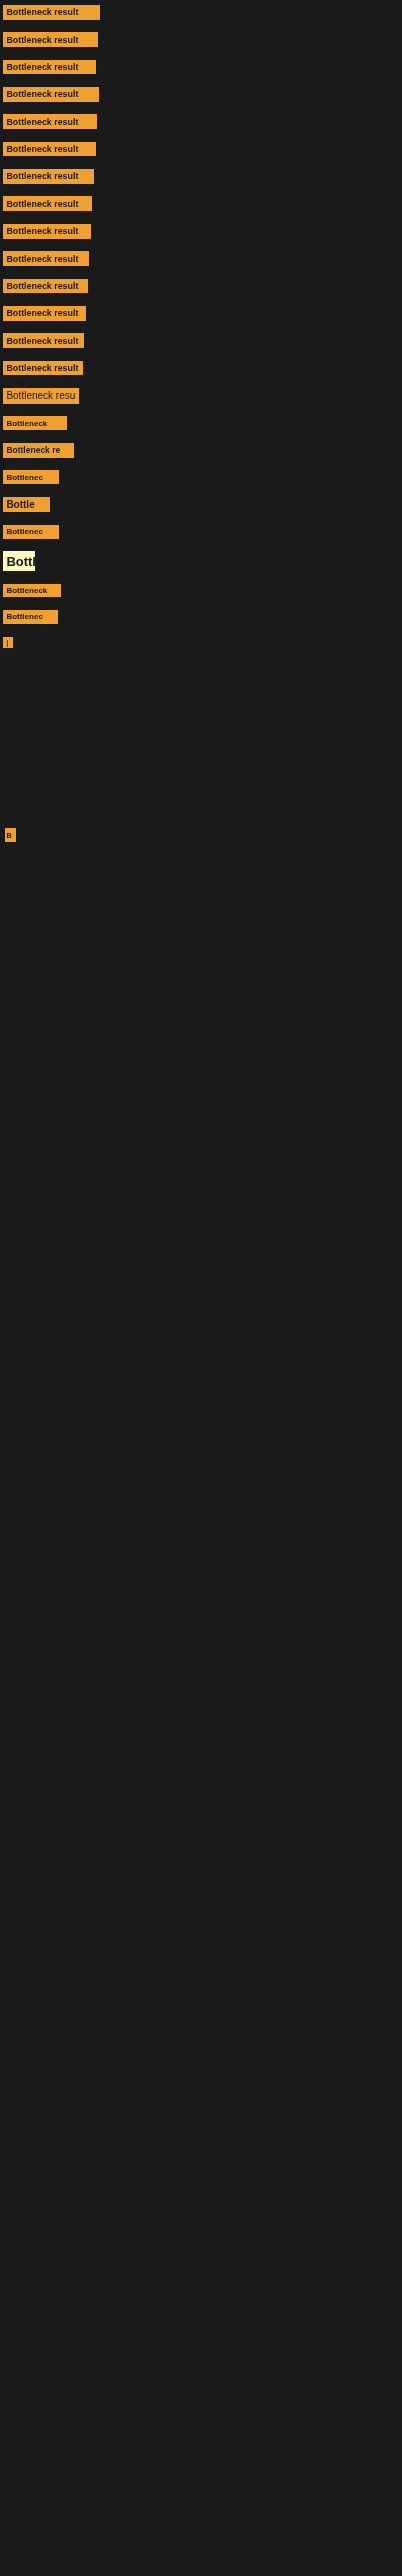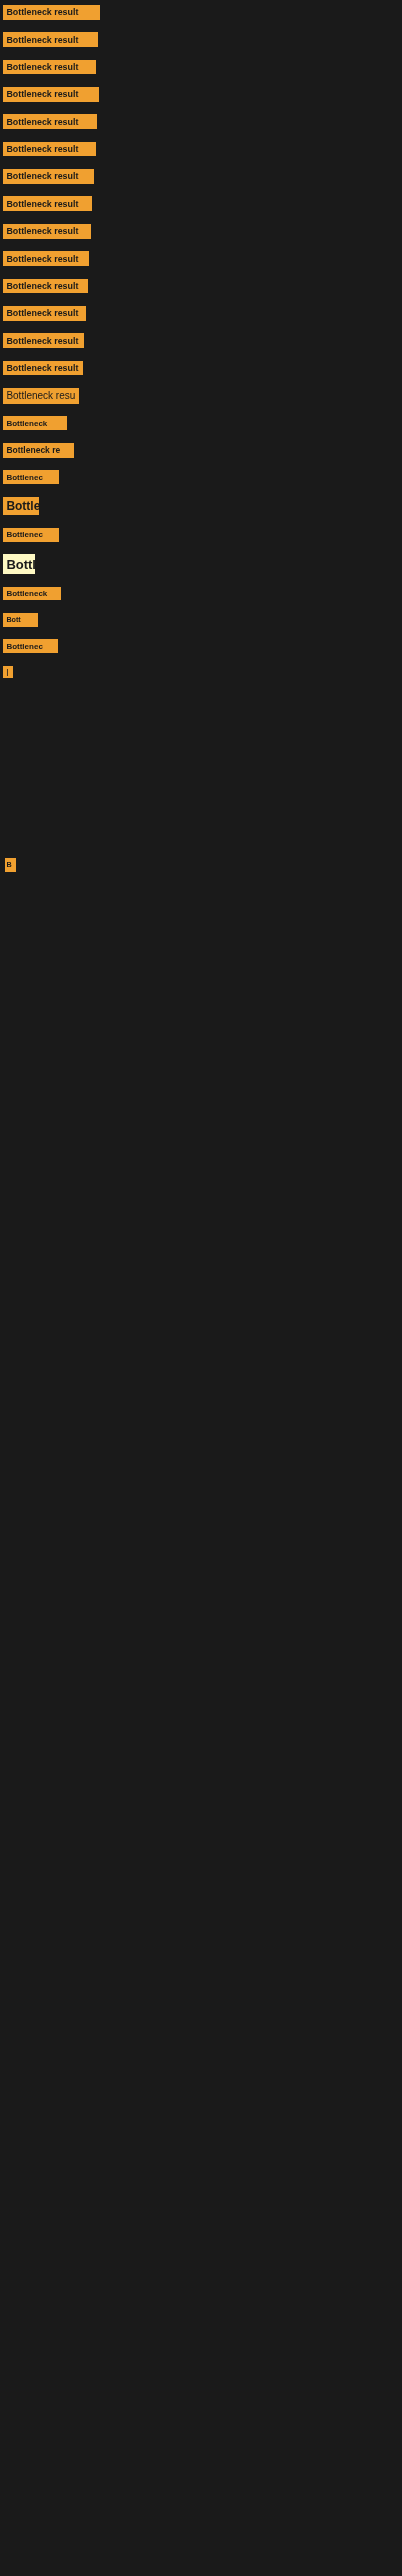--- a/index.html
+++ b/index.html
@@ -73,25 +73,24 @@
       <div style="margin-bottom: 0px; padding-top: 4.8px; padding-bottom: 4.8px; padding-left: 3.2px;"><span style="background-color: rgb(240, 160, 48); color: rgb(26, 26, 26); font-size: 8.9px; font-weight: bold; padding: 2.4px 3.2px; white-space: nowrap; overflow: hidden; display: inline-block; width: 88px;">Bottleneck result</span></div>
       <div style="margin-bottom: 0px; padding-top: 4.8px; padding-bottom: 4.8px; padding-left: 3.2px;"><span style="background-color: rgb(240, 160, 48); color: rgb(26, 26, 26); font-size: 8.9px; font-weight: bold; padding: 2.4px 3.2px; white-space: nowrap; overflow: hidden; display: inline-block; width: 86px;">Bottleneck result</span></div>
       <div style="margin-bottom: 0px; padding-top: 4.8px; padding-bottom: 4.8px; padding-left: 3.2px;"><span style="background-color: rgb(240, 160, 48); color: rgb(26, 26, 26); font-size: 8.9px; font-weight: bold; padding: 2.4px 3.2px; white-space: nowrap; overflow: hidden; display: inline-block; width: 85px;">Bottleneck result</span></div>
       <div style="margin-bottom: 0px; padding-top: 4.8px; padding-bottom: 4.8px; padding-left: 3.2px;"><span style="background-color: rgb(240, 160, 48); color: rgb(26, 26, 26); font-size: 8.9px; font-weight: bold; padding: 2.4px 3.2px; white-space: nowrap; overflow: hidden; display: inline-block; width: 83px;">Bottleneck result</span></div>
       <div style="margin-bottom: 0px; padding-top: 4.8px; padding-bottom: 4.8px; padding-left: 3.2px;"><span style="background-color: rgb(240, 160, 48); color: rgb(26, 26, 26); font-size: 8.9px; font-weight: bold; padding: 2.4px 3.2px; white-space: nowrap; overflow: hidden; display: inline-block; width: 81px;">Bottleneck result</span></div>
       <div style="margin-bottom: 0px; padding-top: 4.8px; padding-bottom: 4.8px; padding-left: 3.2px;"><span style="background-color: rgb(240, 160, 48); color: rgb(26, 26, 26); font-size: 8.9px; font-weight: bold; padding: 2.4px 3.2px; white-space: nowrap; overflow: hidden; display: inline-block; width: 80px;">Bottleneck result</span></div>
       <div style="margin-bottom: 0px; padding-top: 4.8px; padding-bottom: 4.8px; padding-left: 3.2px;"><span style="background-color: rgb(240, 160, 48); color: rgb(26, 26, 26); font-size: 10px; font-weight: normal; padding: 2.4px 3.2px; white-space: nowrap; overflow: hidden; display: inline-block; width: 76px;">Bottleneck resu</span></div>
       <div style="margin-bottom: 0px; padding-top: 4.8px; padding-bottom: 4.8px; padding-left: 3.2px;"><span style="background-color: rgb(240, 160, 48); color: rgb(26, 26, 26); font-size: 8px; font-weight: bold; padding: 2.4px 3.2px; white-space: nowrap; overflow: hidden; display: inline-block; width: 64px;">Bottleneck</span></div>
       <div style="margin-bottom: 0px; padding-top: 4.8px; padding-bottom: 4.8px; padding-left: 3.2px; text-decoration: underline;"><span style="background-color: rgb(240, 160, 48); color: rgb(26, 26, 26); font-size: 8.5px; font-weight: bold; padding: 2.4px 3.2px; white-space: nowrap; overflow: hidden; display: inline-block; width: 71px;">Bottleneck re</span></div>
       <div style="margin-bottom: 0px; padding-top: 4.8px; padding-bottom: 4.8px; padding-left: 3.2px;"><span style="background-color: rgb(240, 160, 48); color: rgb(26, 26, 26); font-size: 8px; font-weight: bold; padding: 2.4px 3.2px; white-space: nowrap; overflow: hidden; display: inline-block; width: 56px;">Bottlenec</span></div>
-      <div style="margin-bottom: 0px; padding-top: 4.8px; padding-bottom: 4.8px; padding-left: 3.2px;"><span style="background-color: rgb(240, 160, 48); color: rgb(26, 26, 26); font-size: 12px; font-weight: bold; padding: 2.4px 3.2px; white-space: nowrap; overflow: hidden; display: inline-block; width: 36px;">Bottle</span></div>
+      <div style="margin-bottom: 0px; padding-top: 4.8px; padding-bottom: 4.8px; padding-left: 3.2px;"><span style="background-color: rgb(240, 160, 48); color: rgb(26, 26, 26); font-size: 10px; font-weight: bold; padding: 2.4px 3.2px; white-space: nowrap; overflow: hidden; display: inline-block; width: 47px;">Bottle</span></div>
       <div style="margin-bottom: 0px; padding-top: 4.8px; padding-bottom: 4.8px; padding-left: 3.2px;"><span style="background-color: rgb(240, 160, 48); color: rgb(26, 26, 26); font-size: 8px; font-weight: bold; padding: 2.4px 3.2px; white-space: nowrap; overflow: hidden; display: inline-block; width: 56px;">Bottlenec</span></div>
       <div style="margin-bottom: 0px; padding-top: 4.8px; padding-bottom: 4.8px; padding-left: 3.2px;"><span style="background-color: #fef9c3; color: rgb(26, 26, 26); font-size: 13px; font-weight: bold; padding: 2.4px 3.2px; white-space: nowrap; overflow: hidden; display: inline-block; width: 32px;">Bottlen</span></div>
       <div style="margin-bottom: 0px; padding-top: 4.8px; padding-bottom: 4.8px; padding-left: 3.2px;"><span style="background-color: rgb(240, 160, 48); color: rgb(26, 26, 26); font-size: 8px; font-weight: bold; padding: 2.4px 3.2px; white-space: nowrap; overflow: hidden; display: inline-block; width: 58px;">Bottleneck</span></div>
-      <div style="margin-bottom: 0px; padding-top: 4.8px; padding-bottom: 4.8px; padding-left: 3.2px;"><span style="background-color: rgb(240, 160, 48); color: rgb(26, 26, 26); font-size: 7.2px; font-weight: bold; padding: 2.4px 3.2px; white-space: nowrap; overflow: hidden; display: inline-block; width: 35px;">Bott</span></div>
       <div style="margin-bottom: 0px; padding-top: 4.8px; padding-bottom: 4.8px; padding-left: 3.2px;"><span style="background-color: rgb(240, 160, 48); color: rgb(26, 26, 26); font-size: 8px; font-weight: bold; padding: 2.4px 3.2px; white-space: nowrap; overflow: hidden; display: inline-block; width: 55px;">Bottlenec</span></div>
       <div style="margin-bottom: 0px; padding-top: 4.8px; padding-bottom: 4.8px; padding-left: 3.2px;"><span style="background-color: rgb(240, 160, 48); color: rgb(26, 26, 26); font-size: 6.4px; font-weight: bold; padding: 2.4px 3.2px; white-space: nowrap; overflow: hidden; display: inline-block; width: 9.7px;">|</span></div>
     </div>
 
   <div class="large-spacer"></div>
 
   <div class="bottleneck-item lone-b item-lone">
     <span class="bottleneck-label" style="width:11.3px; font-size:7.2px; overflow:hidden; background-color:#f0a030; color:#1a1a1a; font-weight:bold; padding:2.4px 1.6px; white-space:nowrap;">B</span>
   </div>
 

